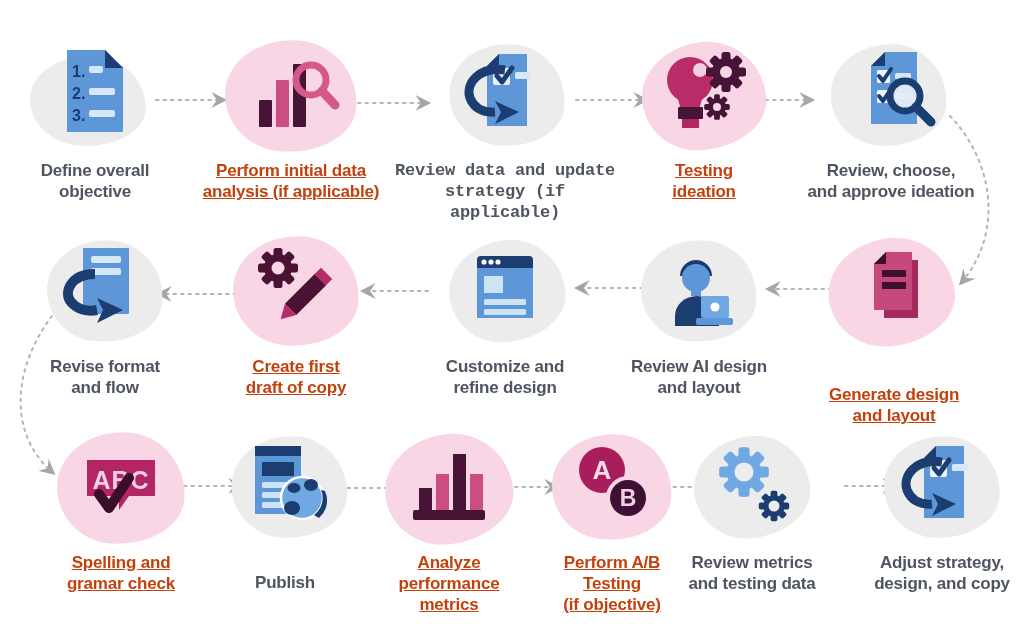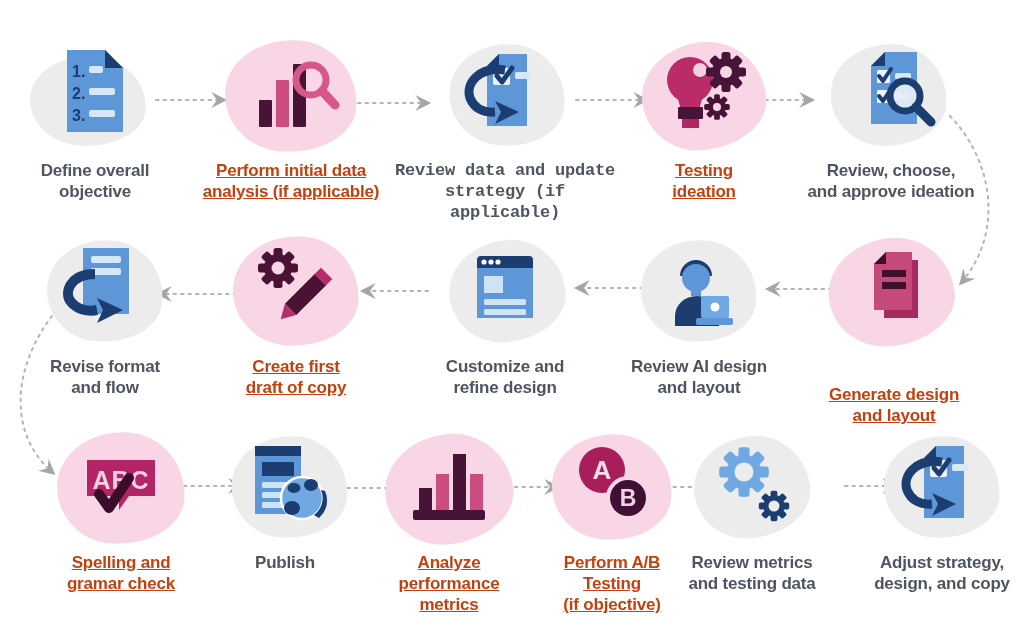--- a/index.html
+++ b/index.html
@@ -237,21 +237,21 @@
       <svg class="icon" viewBox="0 0 100 100">
         <path d="M16,24 H84 V60 H58 L48,74 V60 H16 Z" fill="#b42565"></path>
         <text x="50" y="53" text-anchor="middle" font-size="25" font-weight="bold" letter-spacing="1" fill="#f3d2e3">ABC</text>
         <path d="M28,58 L38,72 L58,42" fill="none" stroke="#3a0d2b" stroke-width="10" stroke-linecap="round" stroke-linejoin="round"></path>
       </svg>
     </div>
     <div class="label pink">Spelling and
 gramar check</div>
   </div>
 
-  <div class="step" style="left:225px;top:432px;width:120px;">
+  <div class="step" style="left:225px;top:432px;width:120px;gap:20px;">
     <div class="icon-wrap">
       <div class="blob gray" style="transform:translateX(-46%) rotate(5deg);"></div>
       <svg class="icon" viewBox="0 0 100 100">
         <rect x="20" y="10" width="46" height="68" fill="#5e97d8"></rect>
         <rect x="20" y="10" width="46" height="10" fill="#1b3d70"></rect>
         <rect x="27" y="26" width="32" height="14" fill="#1b3d70"></rect>
         <rect x="27" y="46" width="32" height="6" rx="1.5" fill="#cfe3f7"></rect>
         <rect x="27" y="56" width="32" height="6" rx="1.5" fill="#cfe3f7"></rect>
         <rect x="27" y="66" width="32" height="6" rx="1.5" fill="#cfe3f7"></rect>
         <circle cx="67" cy="62" r="21" fill="#6fa8e2" stroke="#ffffff" stroke-width="2.5"></circle>

